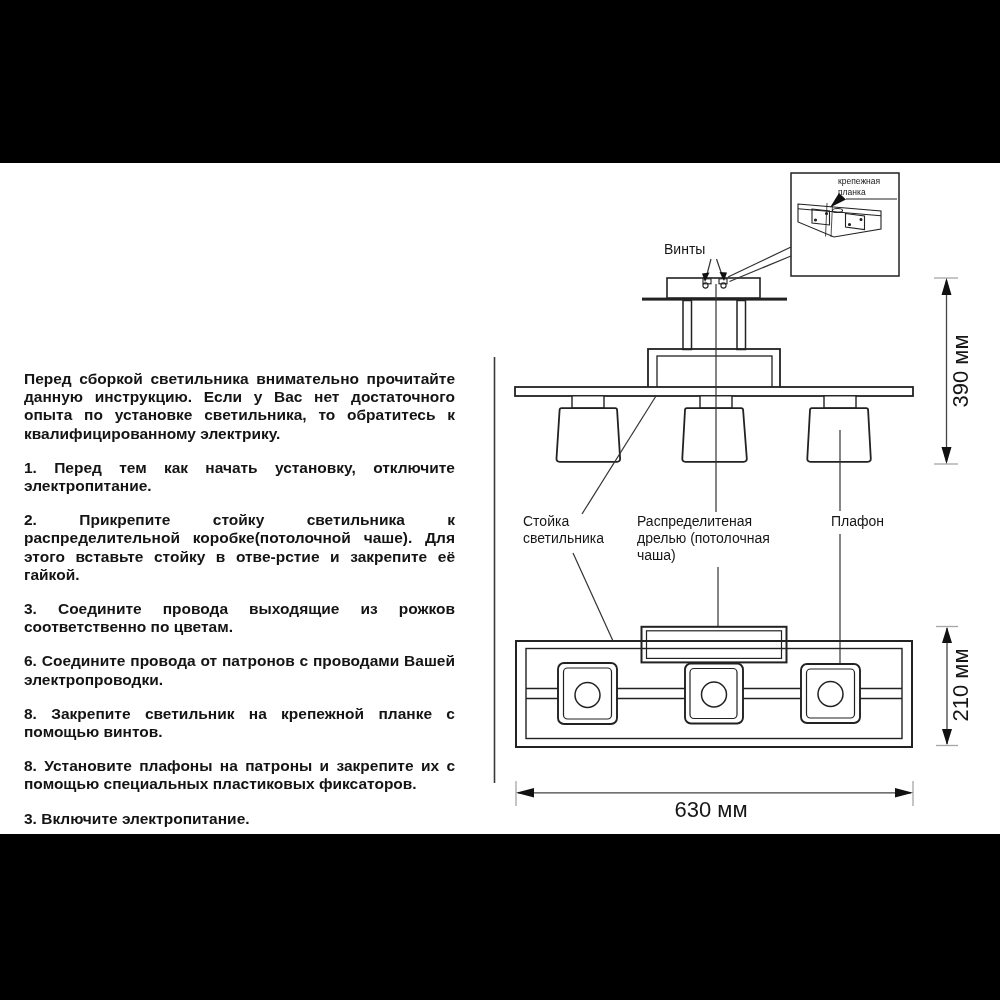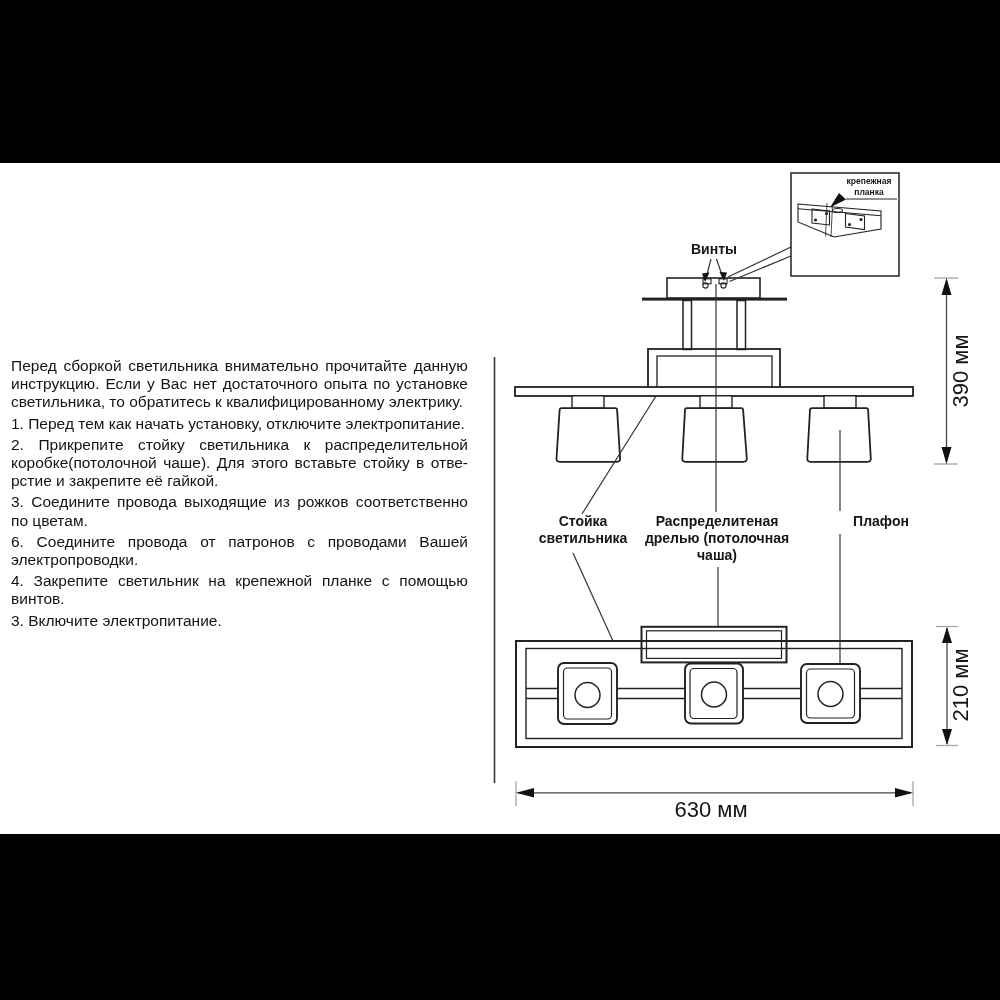--- a/index.html
+++ b/index.html
@@ -3,23 +3,23 @@
 <meta charset="utf-8">
 <style>
   html,body{margin:0;padding:0;background:#000;}
   .screen{position:relative;width:1000px;height:1000px;background:#ffffff;overflow:hidden;
           font-family:"Liberation Sans", sans-serif;color:#111;}
   .bar{position:absolute;left:0;width:1000px;background:#000;}
   .bar.top{top:0;height:163px;}
   .bar.bottom{top:834px;height:166px;}
   .instructions{position:absolute;left:8px;top:354px;width:463px;
                 font-size:15.5px;line-height:18.2px;text-align:justify;color:#141414;}
-  .instructions p{margin:3px;}
+  .instructions p{margin:16px;font-weight:bold;}
   .diagram-svg{position:absolute;left:0;top:0;width:1000px;height:1000px;}
-  .dlabel{position:absolute;text-align:center;font-size:14px;line-height:17px;color:#161616;font-weight:bold;}
+  .dlabel{position:absolute;text-align:left;font-size:14px;line-height:17px;color:#161616;}
   .dlabel.small{font-size:8.5px;line-height:10.5px;}
   .dim{position:absolute;text-align:center;font-size:22px;line-height:22px;color:#161616;white-space:nowrap;}
   .dim.vert{transform:rotate(-90deg);}
 </style>
 </head>
 <body>
 
 <div class="screen">
 
   <div class="bar top"></div>
@@ -153,21 +153,22 @@
       </g>
     </g>
   </svg>
 
   <div class="instructions">
     <p>Перед сборкой светильника внимательно прочитайте данную инструкцию. Если у Вас нет достаточного опыта по установке светильника, то обратитесь к квалифицированному электрику.</p>
     <p>1. Перед тем как начать установку, отключите электропитание.</p>
     <p>2. Прикрепите стойку светильника к распределительной коробке(потолочной чаше). Для этого вставьте стойку в отве-рстие и закрепите её гайкой.</p>
     <p>3. Соедините провода выходящие из рожков соответственно по цветам.</p>
     <p>6. Соедините провода от патронов с проводами Вашей электропроводки.</p>
-    <p>4. Закрепите светильник на крепежной планке с помощью винтов.</p>
+    <p>8. Закрепите светильник на крепежной планке с помощью винтов.</p>
+    <p>8. Установите плафоны на патроны и закрепите их с помощью специальных пластиковых фиксаторов.</p>
     <p>3. Включите электропитание.</p>
   </div>
 
   <div class="dlabel" style="left:664px;top:241px;width:100px;">Винты</div>
   <div class="dlabel" style="left:523px;top:513px;width:120px;">Стойка светильника</div>
   <div class="dlabel" style="left:637px;top:513px;width:160px;">Распределитеная дрелью (потолочная чаша)</div>
   <div class="dlabel" style="left:831px;top:513px;width:100px;">Плафон</div>
   <div class="dlabel small" style="left:838px;top:176px;width:62px;">крепежная планка</div>
 
   <div class="dim vert" style="left:901px;top:360px;width:120px;">390 мм</div>

